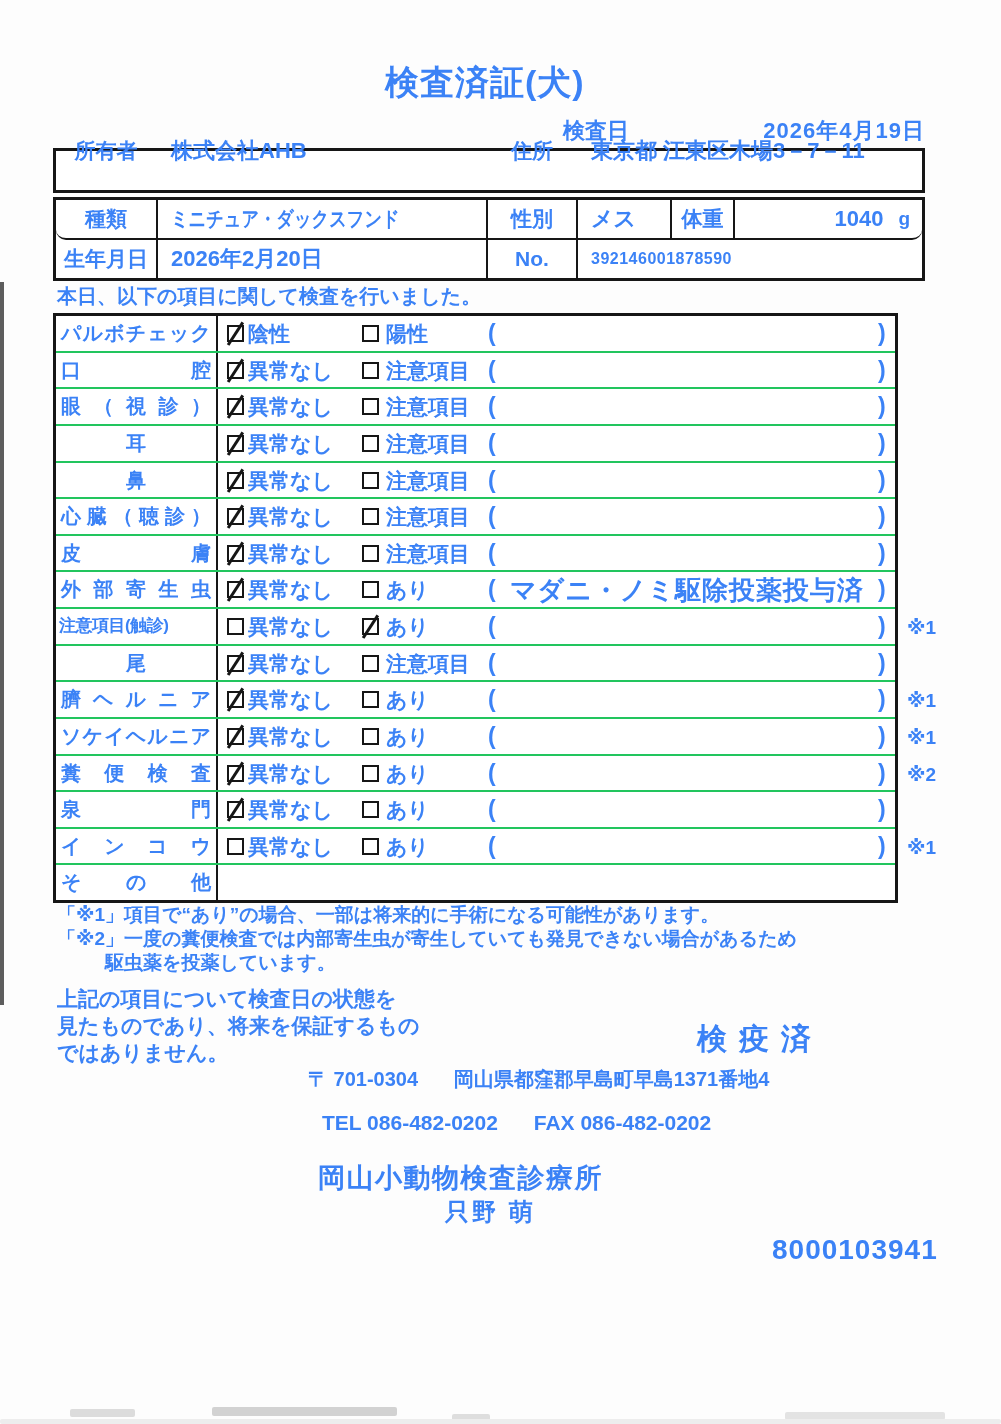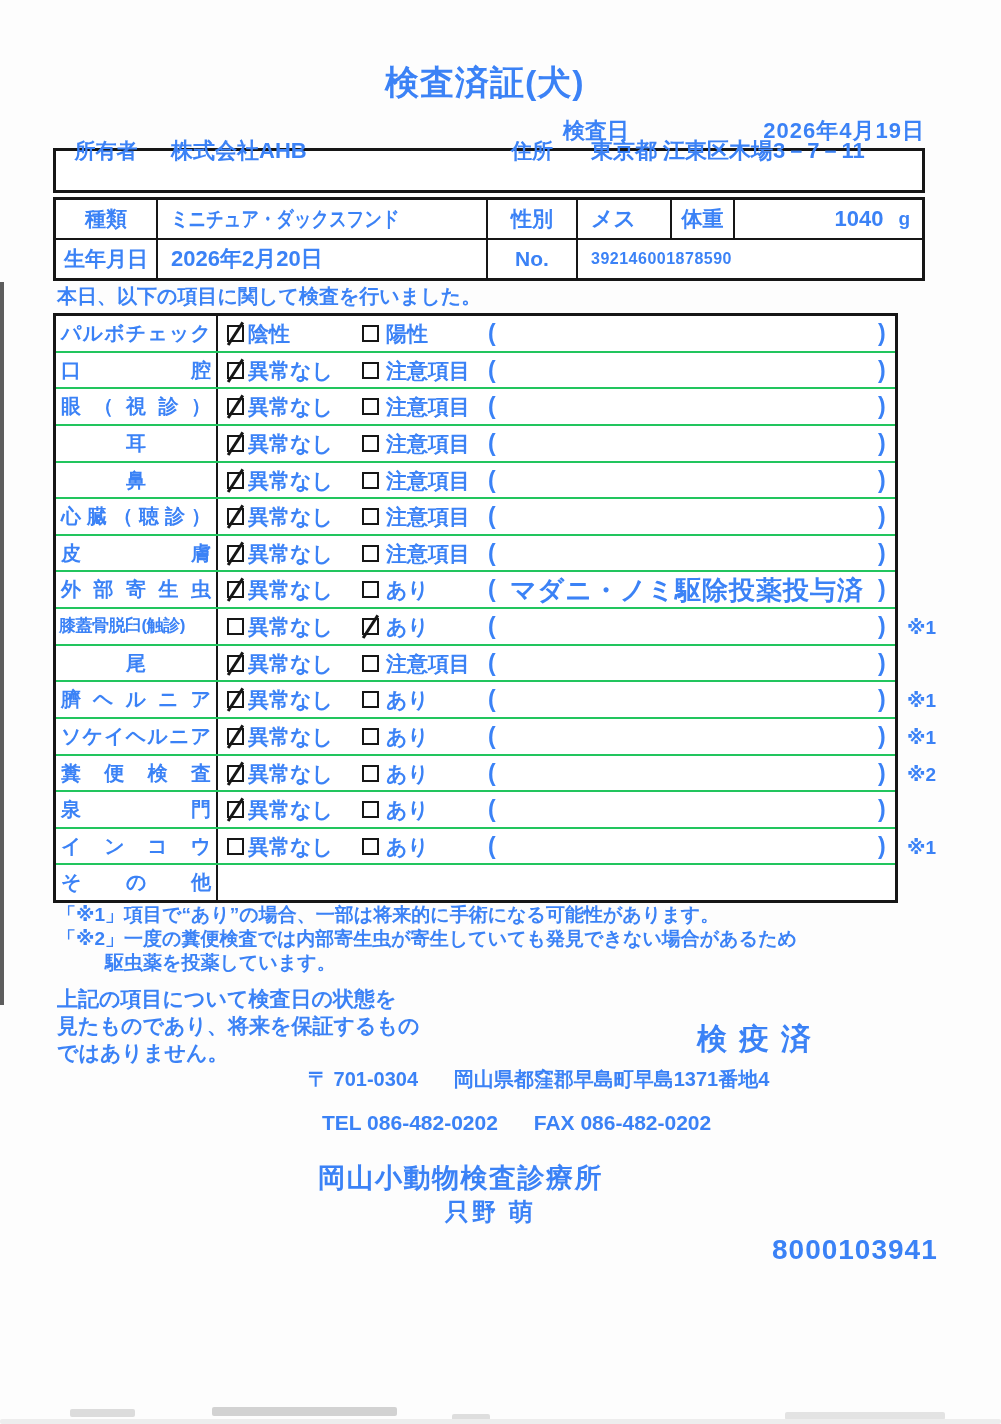--- a/index.html
+++ b/index.html
@@ -10,21 +10,21 @@
   }
   .abs{position:absolute;}
   
   .title{left:385px;top:60px;font-size:34px;font-weight:700;letter-spacing:1px;white-space:nowrap;}
   .insp-date-label{left:563px;top:116px;font-size:22px;font-weight:700;}
   .insp-date-value{left:700px;top:116px;width:225px;text-align:right;font-size:22px;font-weight:600;letter-spacing:1px;}
   
   .htable{position:absolute;left:53px;border:3px solid #161616;box-sizing:border-box;background:#fff;}
   #owner-table{top:148px;width:872px;height:45px;}
   #pet-table{top:197px;width:872px;height:84px;display:flex;flex-direction:column;}
-  .h-row{position:relative;flex:1;}
+  .h-row{position:relative;flex:1;border-radius:10px;}
   #pet-table .h-row:first-child{border-bottom:2px solid #161616;}
   .hcell{position:absolute;top:0;bottom:0;display:flex;align-items:center;box-sizing:border-box;
          font-size:22px;font-weight:600;white-space:nowrap;overflow:visible;}
   .hlabel{justify-content:center;font-weight:700;font-size:21px;}
   .br{border-right:2px solid #161616;}
   .padl{padding-left:13px;}
   .condensed{display:inline-block;transform:scaleX(.82);transform-origin:0 50%;font-size:21px;letter-spacing:0;}
   .num{font-size:16px;letter-spacing:.5px;}
   .w-end{justify-content:flex-end;padding-right:12px;}
   .unit{font-size:19px;margin-left:15px;font-weight:600;}
@@ -186,21 +186,21 @@
         <div class="t-label al-justify">外部寄生虫</div>
         <span class="cb pos-cb1 checked"></span>
         <span class="opt-text pos-t1">異常なし</span>
         <span class="cb pos-cb2"></span>
         <span class="opt-text pos-t2">あり</span>
         <span class="paren pos-po">(</span>
         <span class="row-note">マダニ・ノミ駆除投薬投与済</span>
         <span class="paren pos-pc">)</span>
       </div>
       <div class="t-row">
-        <div class="t-label al-left">膝蓋骨脱臼(触診)</div>
+        <div class="t-label al-left">注意項目(触診)</div>
         <span class="cb pos-cb1"></span>
         <span class="opt-text pos-t1">異常なし</span>
         <span class="cb pos-cb2 checked"></span>
         <span class="opt-text pos-t2">あり</span>
         <span class="paren pos-po">(</span>
         <span class="paren pos-pc">)</span>
         <span class="row-mark">※1</span>
       </div>
       <div class="t-row">
         <div class="t-label al-center">尾</div>

